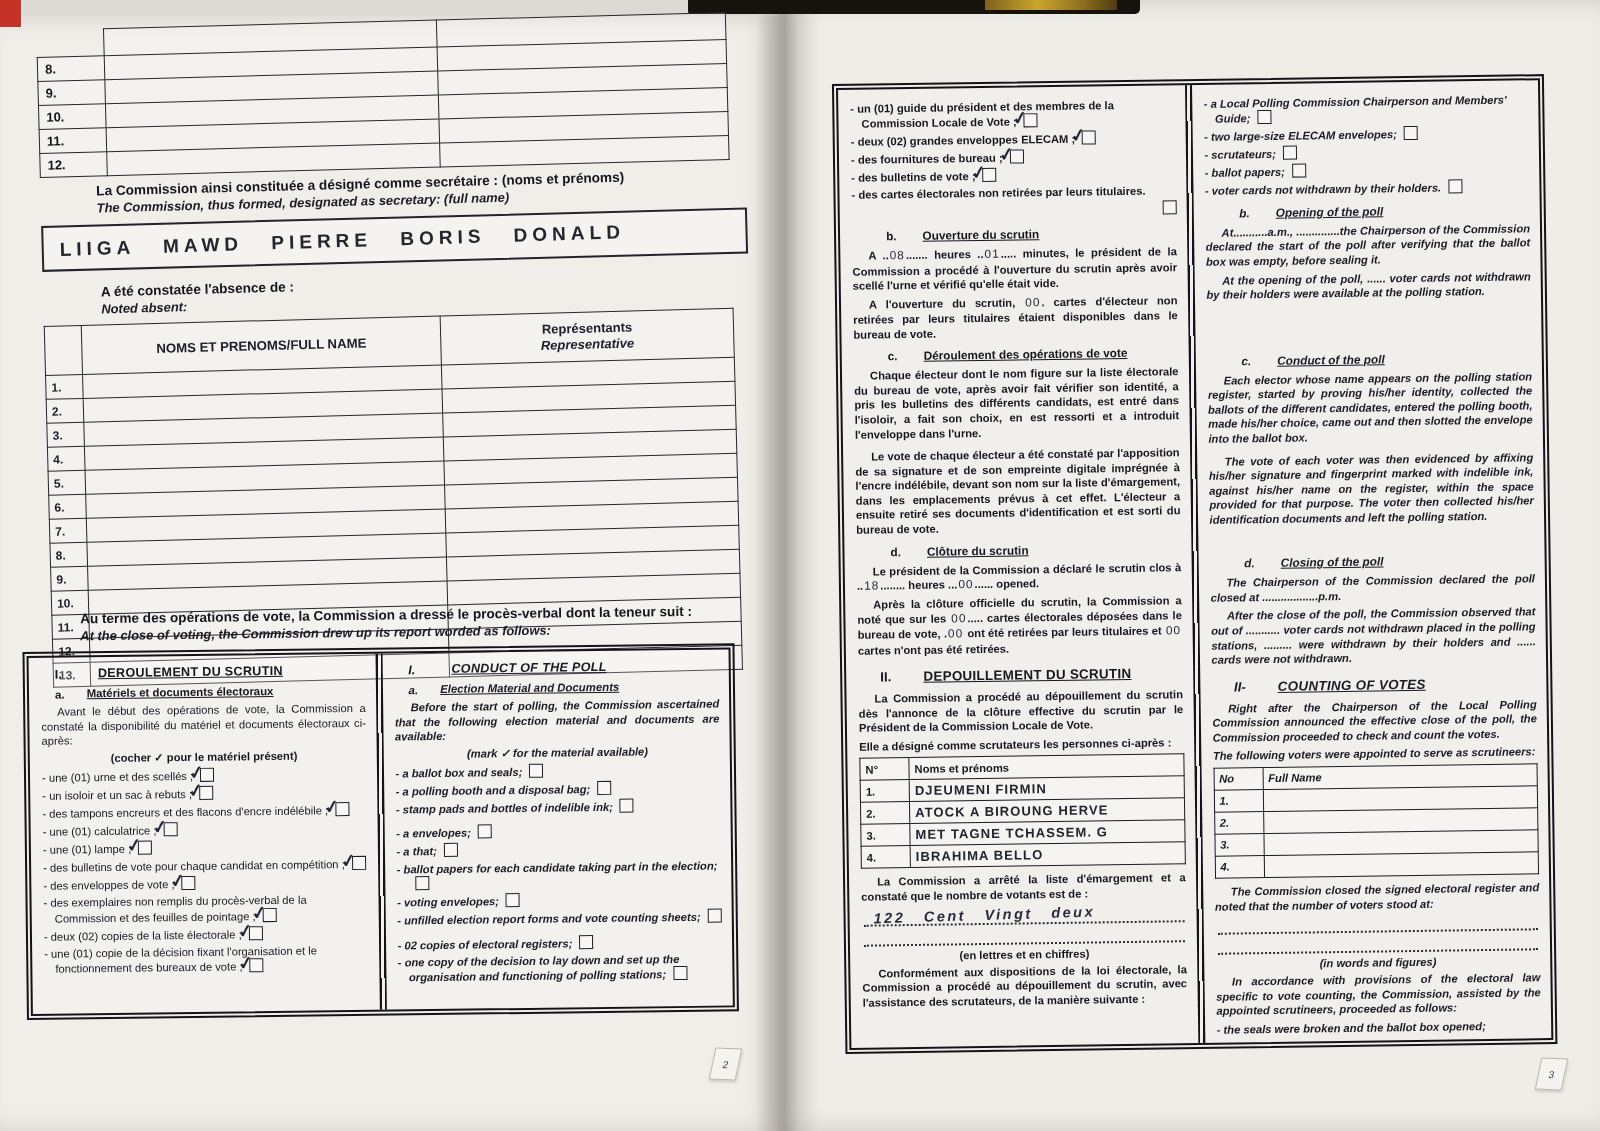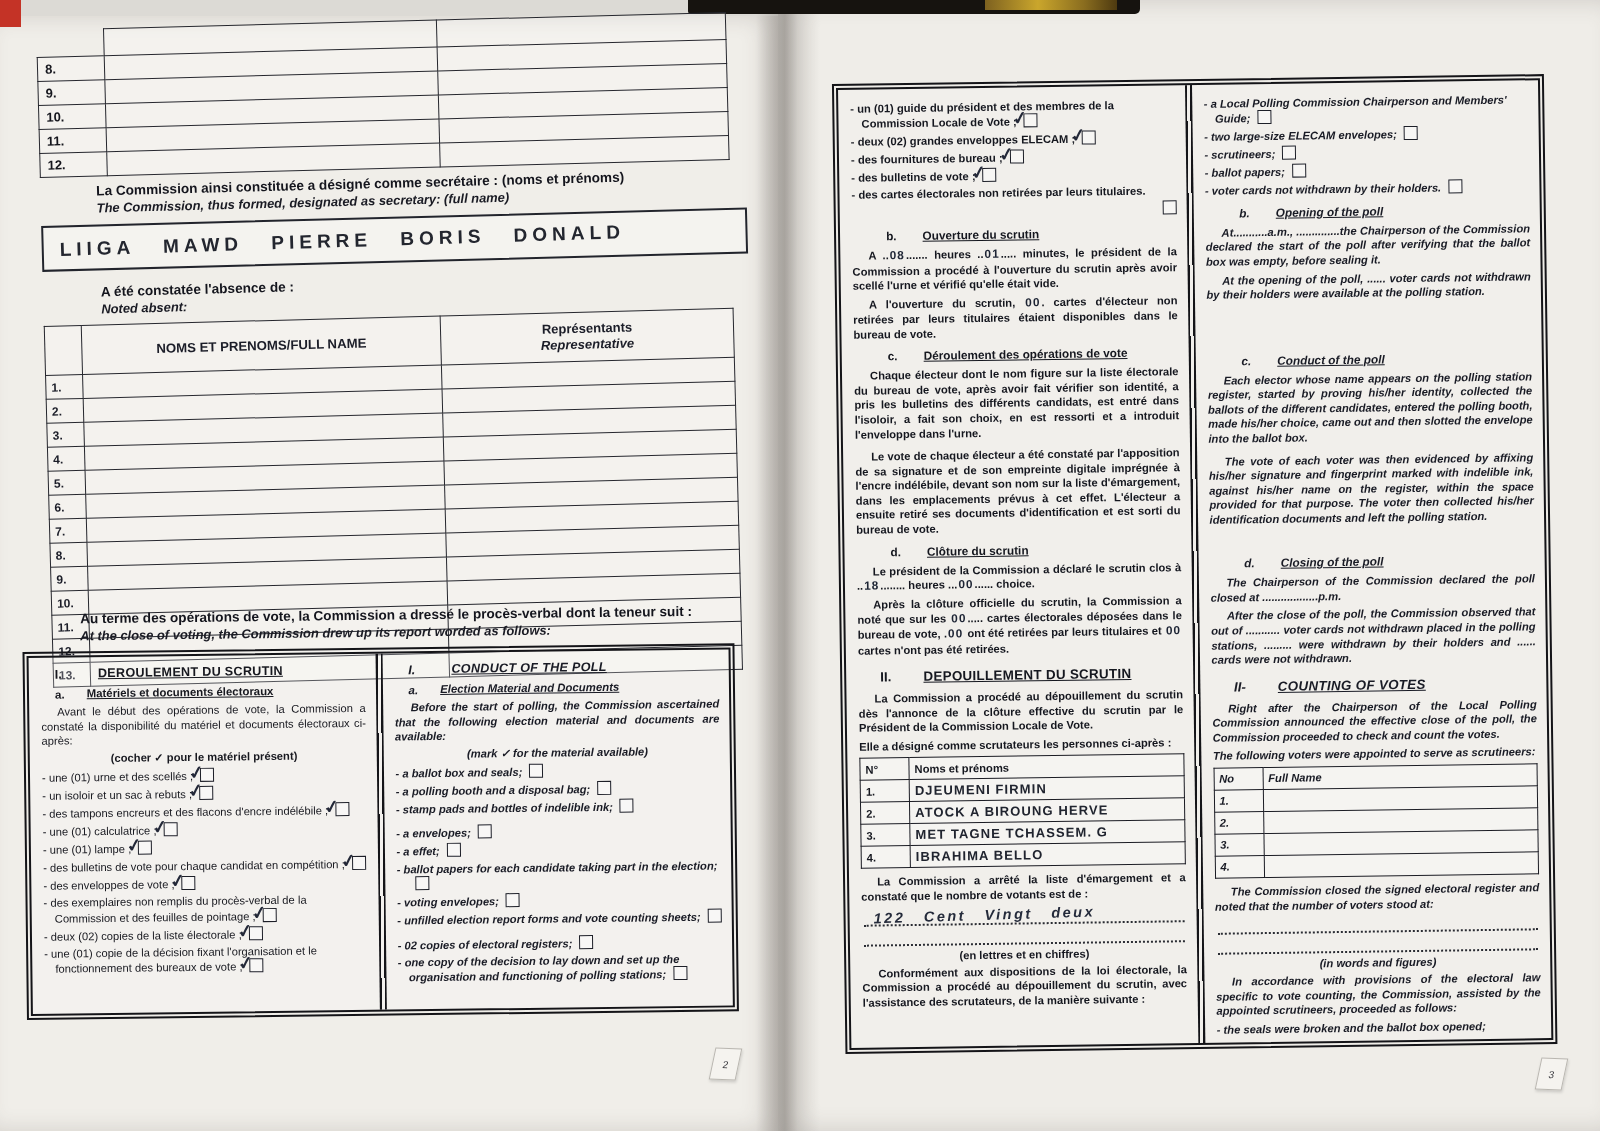--- a/index.html
+++ b/index.html
@@ -71,21 +71,21 @@
   .rbox{position:absolute;left:836px;top:88px;width:700px;height:958px;border:2px solid #141418;outline:2px solid #141418;outline-offset:2px;
     transform:rotate(-0.8deg);transform-origin:left top;display:flex;background:rgba(255,255,255,.15);}
   .rbox .col{padding:9px 10px 6px 12px;flex:1;overflow:hidden;}
   .rcol-fr{font-weight:700;color:#15171f;}
   .sec-head{display:flex;gap:26px;padding-left:34px;margin:10px 0 5px;font-size:11.8px;}
   .sec-head .hn{font-weight:700;}
   .sec-head .ht{font-weight:700;text-decoration:underline;}
   .big-head{display:flex;gap:32px;padding-left:22px;margin:12px 0 7px;font-size:13.4px;}
   .big-head .hn{font-weight:700;}
   .big-head .ht{font-weight:700;text-decoration:underline;letter-spacing:.3px;}
-  .hwn{font-weight:700;letter-spacing:1px;color:#1d2434;padding:0 1px;font-size:11.8px;}
+  .hwn{font-weight:400;letter-spacing:1px;color:#1d2434;padding:0 1px;font-size:11.8px;}
   .sp{margin-top:8px;}
 
   table.scrut{border-collapse:collapse;width:100%;margin:4px 0 6px;table-layout:fixed;}
   table.scrut td{border:1.9px solid #1b1c24;height:21px;padding:0 5px;background:rgba(255,255,255,.3);}
   .scrut .no{width:38px;font-weight:700;}
   .s-name{font-size:13px;font-weight:700;letter-spacing:1.1px;color:#20242f;white-space:nowrap;overflow:hidden;font-style:normal;}
 
   .dotline{border-bottom:2px dotted #2a2c33;min-height:15px;margin:3px 2px 0;}
   .hw-script{font-style:italic;font-size:14.5px;font-weight:700;letter-spacing:2.5px;word-spacing:12px;color:#252b3b;display:inline-block;transform:rotate(-1deg);padding-left:10px;}
   .note-c{text-align:center;font-weight:700;margin:4px 0;}
@@ -277,21 +277,21 @@
         <div class="subhead">
           <span class="hn">a.</span>
           <span class="ht">Election Material and Documents</span>
         </div>
         <div class="p">Before the start of polling, the Commission ascertained that the following election material and documents are available:</div>
         <div class="mark-note">(mark ✓ for the material available)</div>
         <div class="item"><span>- a ballot box and seals;</span><span class="cb"></span></div>
         <div class="item"><span>- a polling booth and a disposal bag;</span><span class="cb"></span></div>
         <div class="item"><span>- stamp pads and bottles of indelible ink;</span><span class="cb"></span></div>
         <div class="item gap"><span>- a envelopes;</span><span class="cb"></span></div>
-        <div class="item"><span>- a effet;</span><span class="cb"></span></div>
+        <div class="item"><span>- a that;</span><span class="cb"></span></div>
         <div class="item"><span>- ballot papers for each candidate taking part in the election;</span><span class="cb"></span></div>
         <div class="item"><span>- voting envelopes;</span><span class="cb"></span></div>
         <div class="item"><span>- unfilled election report forms and vote counting sheets;</span><span class="cb"></span></div>
         <div class="item gap"><span>- 02 copies of electoral registers;</span><span class="cb"></span></div>
         <div class="item"><span>- one copy of the decision to lay down and set up the organisation and functioning of polling stations;</span><span class="cb"></span></div>
       </div>
     </div>
   </div>
 
   <div class="rbox">
@@ -314,21 +314,21 @@
         <span class="hn">c.</span>
         <span class="ht">Déroulement des opérations de vote</span>
       </div>
       <div class="p">Chaque électeur dont le nom figure sur la liste électorale du bureau de vote, après avoir fait vérifier son identité, a pris les bulletins des différents candidats, est entré dans l'isoloir, a fait son choix, en est ressorti et a introduit l'enveloppe dans l'urne.</div>
       <div class="p sp">Le vote de chaque électeur a été constaté par l'apposition de sa signature et de son empreinte digitale imprégnée à l'encre indélébile, devant son nom sur la liste d'émargement, dans les emplacements prévus à cet effet. L'électeur a ensuite retiré ses documents d'identification et est sorti du bureau de vote.</div>
 
       <div class="sec-head sp">
         <span class="hn">d.</span>
         <span class="ht">Clôture du scrutin</span>
       </div>
-      <div class="p"><span>Le président de la Commission a déclaré le scrutin clos à ..</span><span class="hwn">18</span><span>........ heures ...</span><span class="hwn">00</span><span>...... choice.</span></div>
+      <div class="p"><span>Le président de la Commission a déclaré le scrutin clos à ..</span><span class="hwn">18</span><span>........ heures ...</span><span class="hwn">00</span><span>...... opened.</span></div>
       <div class="p"><span>Après la clôture officielle du scrutin, la Commission a noté que sur les </span><span class="hwn">00</span><span>..... cartes électorales déposées dans le bureau de vote, .</span><span class="hwn">00</span><span> ont été retirées par leurs titulaires et </span><span class="hwn">00</span><span> cartes n'ont pas été retirées.</span></div>
 
       <div class="big-head">
         <span class="hn">II.</span>
         <span class="ht">DEPOUILLEMENT DU SCRUTIN</span>
       </div>
       <div class="p">La Commission a procédé au dépouillement du scrutin dès l'annonce de la clôture effective du scrutin par le Président de la Commission Locale de Vote.</div>
       <div class="p no-indent">Elle a désigné comme scrutateurs les personnes ci-après :</div>
 
       <table class="scrut">
@@ -361,21 +361,21 @@
       <div class="dotline"></div>
       <div class="note-c">(en lettres et en chiffres)</div>
       <div class="p">Conformément aux dispositions de la loi électorale, la Commission a procédé au dépouillement du scrutin, avec l'assistance des scrutateurs, de la manière suivante :</div>
     </div>
 
     <div class="vdiv"></div>
 
     <div class="col en-col">
       <div class="item"><span>- a Local Polling Commission Chairperson and Members' Guide;</span><span class="cb"></span></div>
       <div class="item"><span>- two large-size ELECAM envelopes;</span><span class="cb"></span></div>
-      <div class="item"><span>- scrutineers;</span><span class="cb"></span></div>
+      <div class="item"><span>- scrutateurs;</span><span class="cb"></span></div>
       <div class="item"><span>- ballot papers;</span><span class="cb"></span></div>
       <div class="item"><span>- voter cards not withdrawn by their holders.</span><span class="cb"></span></div>
 
       <div class="sec-head sp">
         <span class="hn">b.</span>
         <span class="ht">Opening of the poll</span>
       </div>
       <div class="p">At...........a.m., ..............the Chairperson of the Commission declared the start of the poll after verifying that the ballot box was empty, before sealing it.</div>
       <div class="p">At the opening of the poll, ...... voter cards not withdrawn by their holders were available at the polling station.</div>
 

